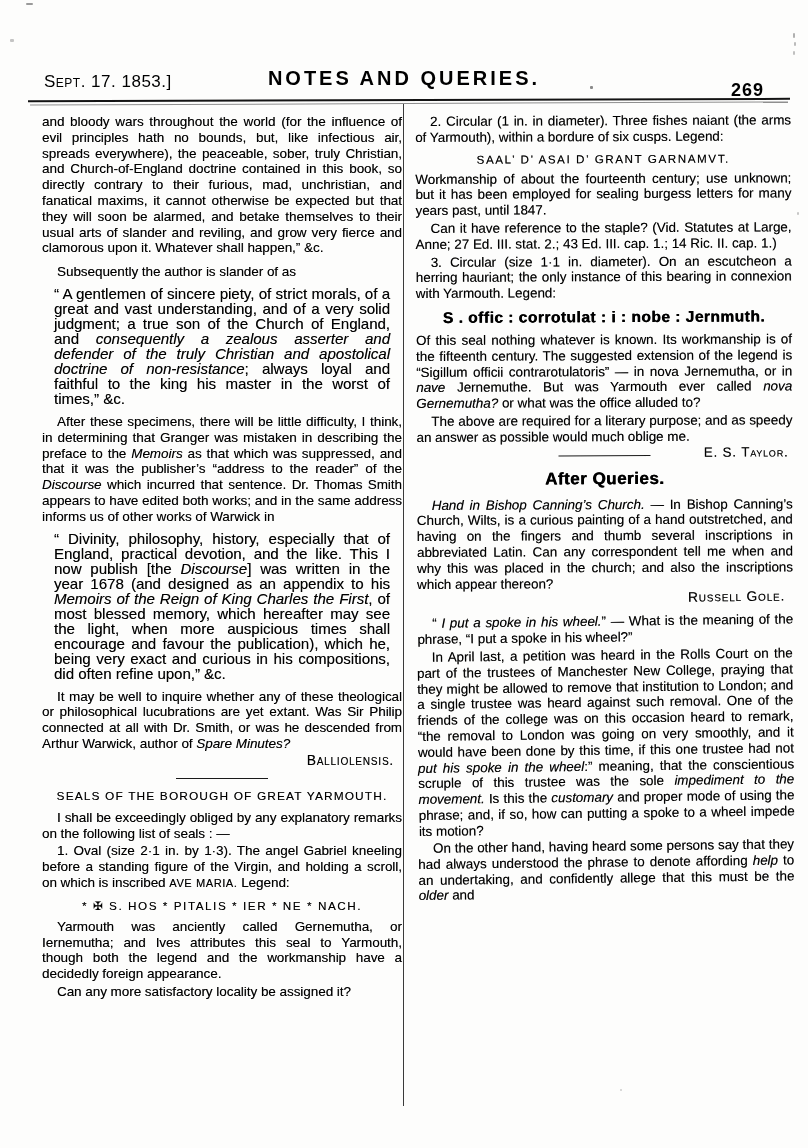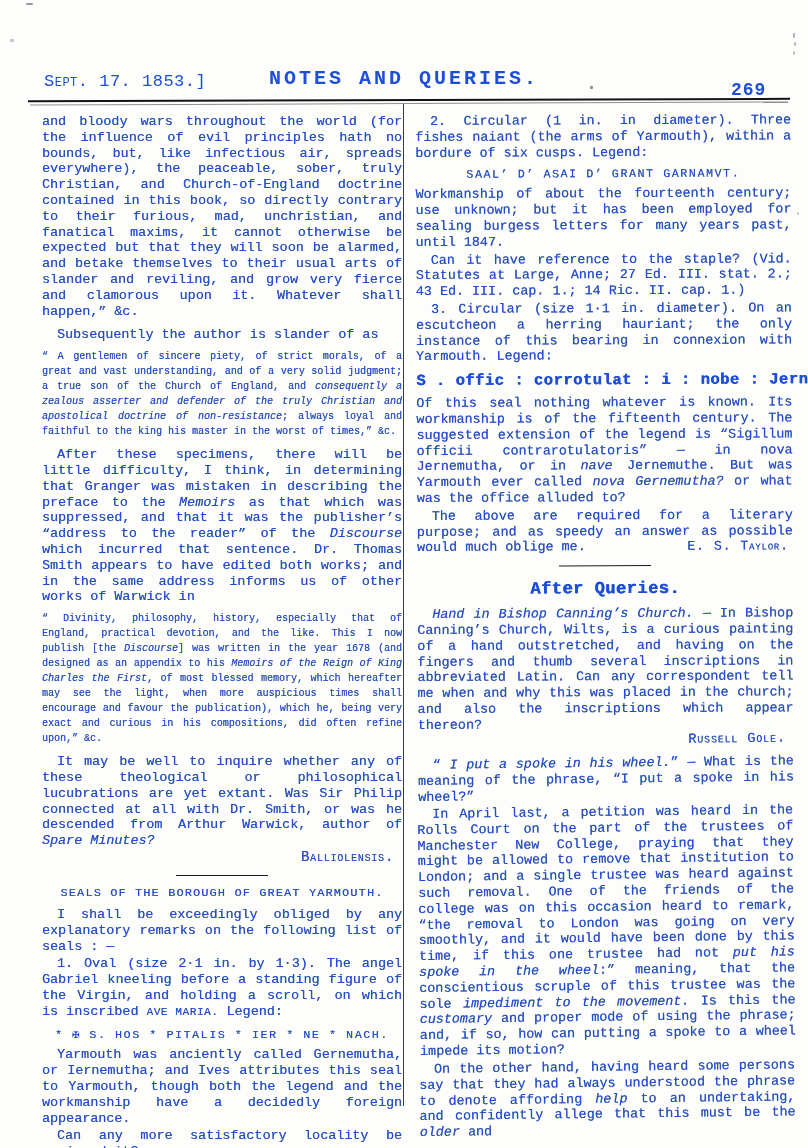--- a/index.html
+++ b/index.html
@@ -1,19 +1,19 @@
 <!DOCTYPE html>
 <html><head>
 <meta charset="utf-8">
 <style>
   html,body{margin:0;padding:0;background:#ffffff;}
   .page{
     position:relative; width:808px; height:1148px; overflow:hidden;
-    background:#fdfdfc; color:#1d4ed8;
-    font-family:Liberation Mono, monospace;
+    background:#fdfdfc; color:#000000;
+    font-family:Liberation Sans, sans-serif;
   }
   
   .header-date{
     position:absolute; left:44px; top:72px;
     font-size:17px; font-variant:small-caps; letter-spacing:.5px;
   }
   .header-title{
     position:absolute; left:0; right:0; top:67px; text-align:center;
     font-size:20px; font-weight:bold; letter-spacing:3px;
   }
@@ -39,21 +39,21 @@
     text-shadow:.25px 0 0 rgba(20,20,20,.55);
   }
   .col.left{left:42px; width:360px;}
   .col.right{left:415px; width:376px; transform:rotate(-.25deg); transform-origin:0 0;}
   .col.right .blk:nth-last-child(-n+4){transform:rotate(-.45deg); transform-origin:0 50%;}
   
   .blk{margin:0;}
   .para{font-size:13.4px; line-height:15.8px; margin-top:2px;}
   .para.indent{text-indent:15px;}
   .gap-md{margin-top:8px;}
-  .quote{font-size:10px; line-height:15px; margin:6px 0 4px;}
+  .quote{font-size:15px; line-height:15px; margin:6px 12px 4px;}
   .seg-i{font-style:italic;}
   .seg-sc{font-size:11px; letter-spacing:.6px;}
   .legend{
     text-align:center; text-indent:0; font-size:11.6px; letter-spacing:1.6px;
     margin:7px 0 6px; white-space:nowrap;
   }
   .legend-bl{
     text-align:center; text-indent:0; font-size:15.5px; font-weight:bold;
     letter-spacing:.5px; margin:7px 0 6px; white-space:nowrap;
     text-shadow:.5px 0 0 currentColor;

